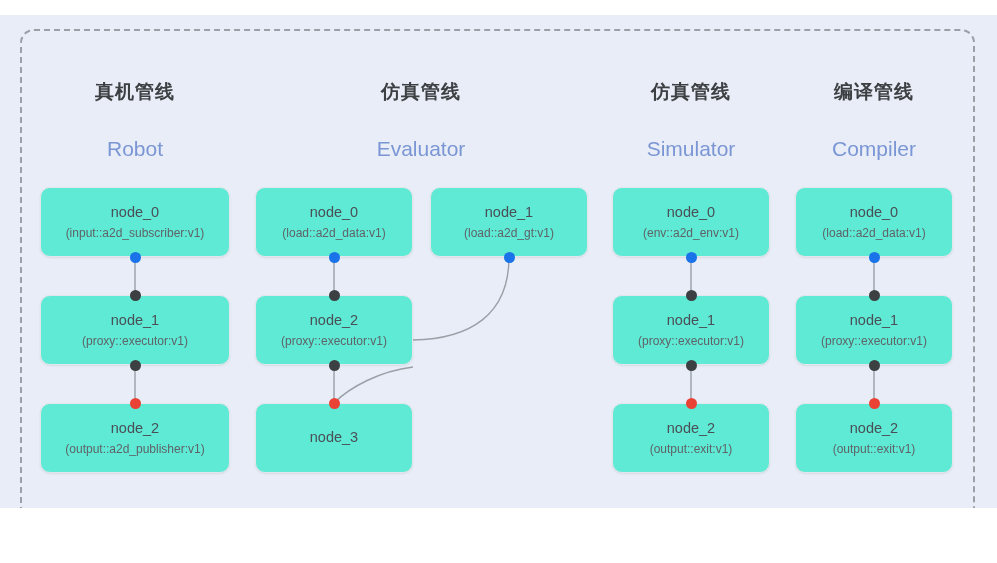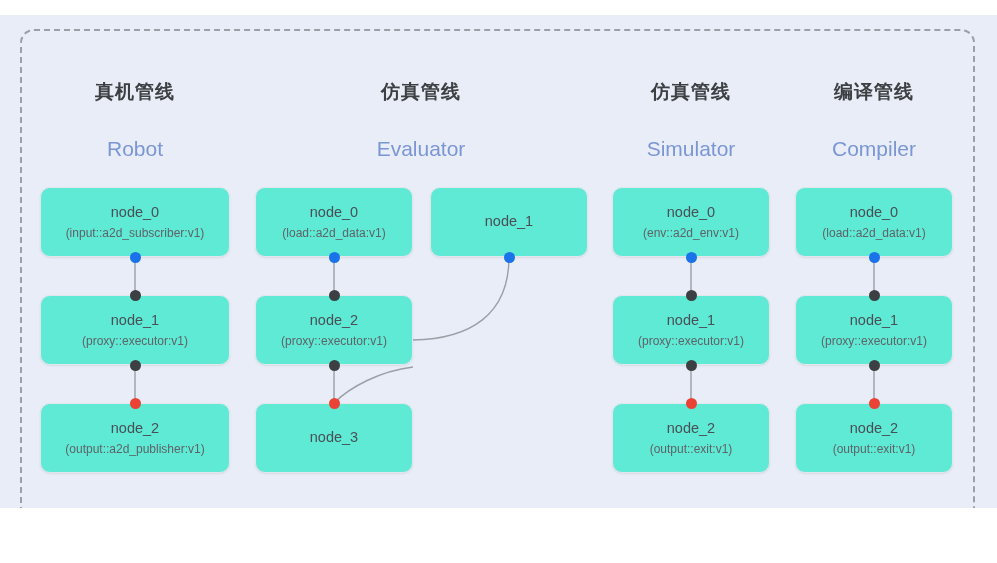--- a/index.html
+++ b/index.html
@@ -134,20 +134,21 @@
       <div class="node-box" style="left: 40px; top: 388px; width: 190px; height: 70px;">
         <div class="node-name">node_2</div>
         <div class="node-type">(output::a2d_publisher:v1)</div>
       </div>
       <div class="node-box" style="left: 255px; top: 172px; width: 158px; height: 70px;">
         <div class="node-name">node_0</div>
         <div class="node-type">(load::a2d_data:v1)</div>
       </div>
       <div class="node-box" style="left: 430px; top: 172px; width: 158px; height: 70px;">
         <div class="node-name">node_1</div>
+        <div class="node-type">(load::a2d_gt:v1)</div>
       </div>
       <div class="node-box" style="left: 255px; top: 280px; width: 158px; height: 70px;">
         <div class="node-name">node_2</div>
         <div class="node-type">(proxy::executor:v1)</div>
       </div>
       <div class="node-box" style="left: 255px; top: 388px; width: 158px; height: 70px;">
         <div class="node-name">node_3</div>
       </div>
       <div class="node-box" style="left: 612px; top: 172px; width: 158px; height: 70px;">
         <div class="node-name">node_0</div>

